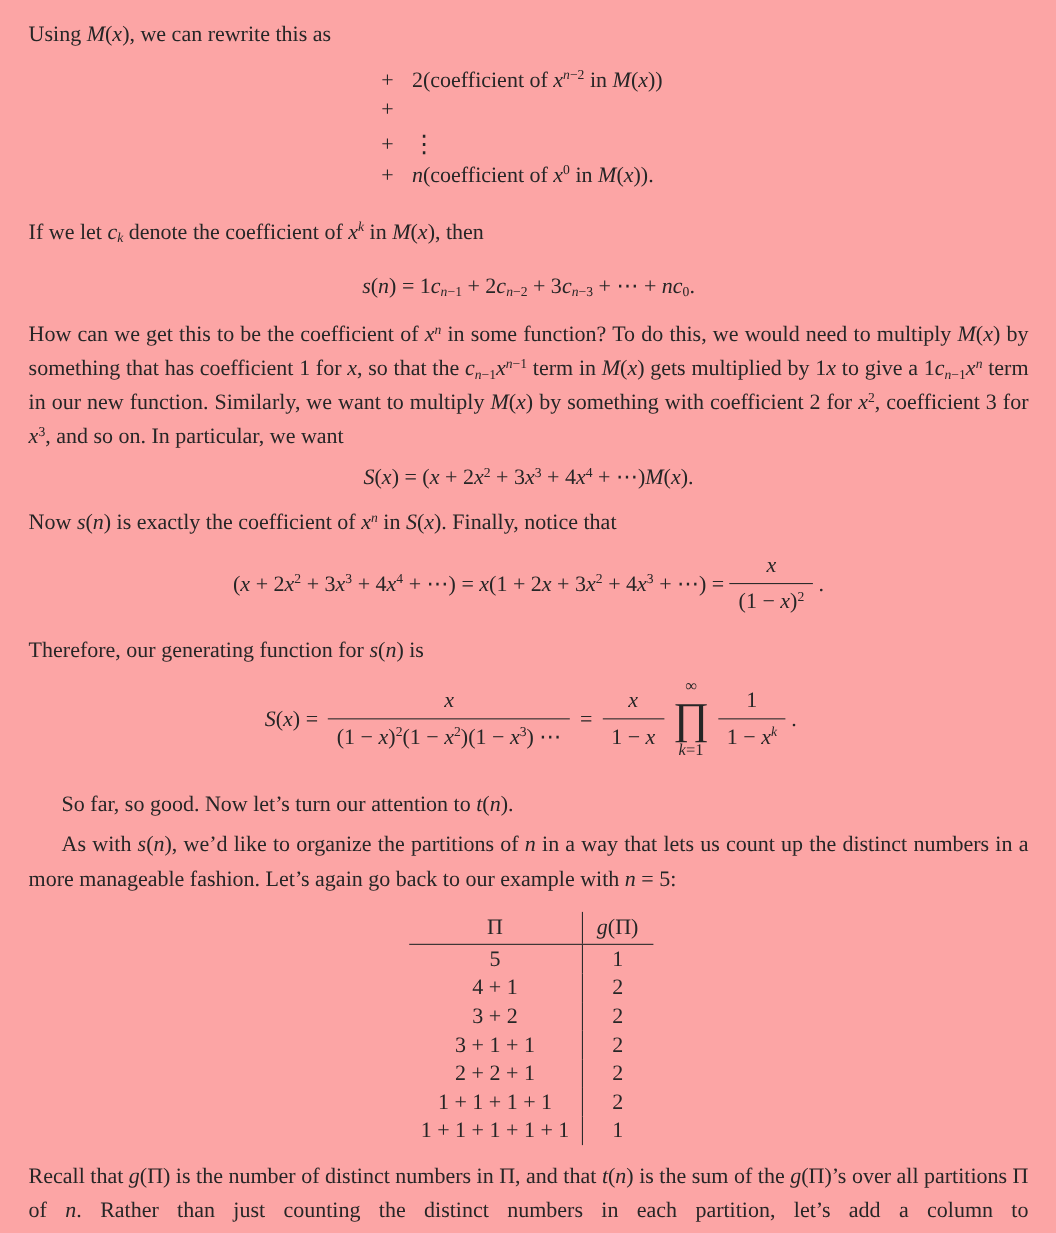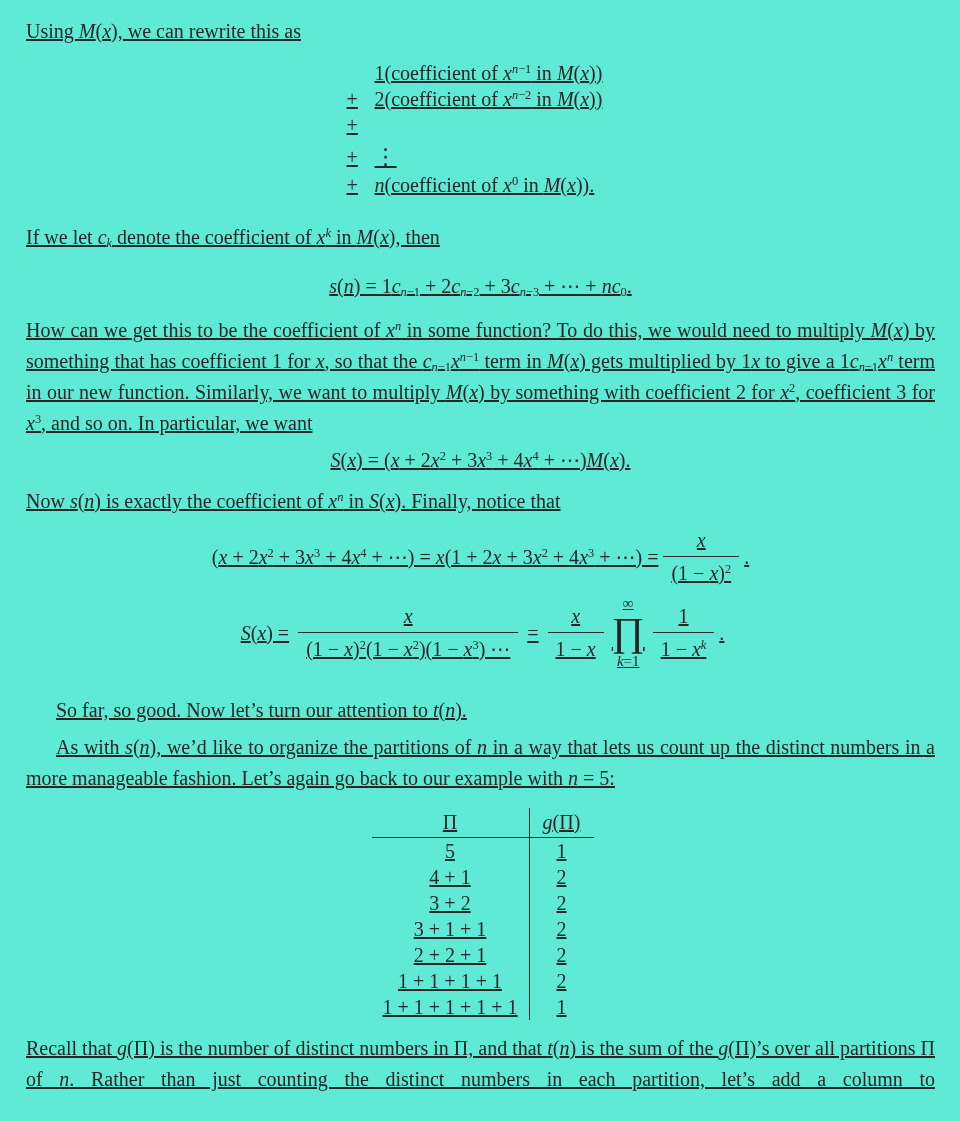--- a/index.html
+++ b/index.html
@@ -96,30 +96,26 @@
   .mt-p5   { margin-top: 16px; }
   .mt-eq5  { margin-top: 10px; }
   .mt-p6   { margin-top: 26px; }
   .mt-p7   { margin-top: 6px;  }
   .mt-p8   { margin-top: 13px; }
   .justify-full { text-align-last: justify; }
 </style>
 </head>
 <body style="background: rgb(247, 246, 243);">
 
-<div class="page" style="background: #5eead4; color: rgb(38, 38, 38); text-decoration: underline;">
+<div class="page" style="background: #fca5a5; color: rgb(38, 38, 38);">
 
   <p>Using <i>M</i>(<i>x</i>), we can rewrite this as</p>
 
   <div class="eq-sum">
     <div class="eq-sum-row">
-      <span class="op"></span>
-      <span class="term">1(coefficient of <i>x</i><sup><i>n</i>−1</sup> in <i>M</i>(<i>x</i>))</span>
-    </div>
-    <div class="eq-sum-row">
       <span class="op">+</span>
       <span class="term">2(coefficient of <i>x</i><sup><i>n</i>−2</sup> in <i>M</i>(<i>x</i>))</span>
     </div>
     <div class="eq-sum-row">
       <span class="op">+</span>
     </div>
     <div class="eq-sum-row vdots-row">
       <span class="op">+</span>
       <span class="term">⋮</span>
     </div>
@@ -141,20 +137,21 @@
 
   <div class="eq-line mt-eq4">
     <span>(<i>x</i> + 2<i>x</i><sup>2</sup> + 3<i>x</i><sup>3</sup> + 4<i>x</i><sup>4</sup> + ⋯) = <i>x</i>(1 + 2<i>x</i> + 3<i>x</i><sup>2</sup> + 4<i>x</i><sup>3</sup> + ⋯) =</span>
     <span class="frac">
       <span class="num"><i>x</i></span>
       <span class="den">(1 − <i>x</i>)<sup>2</sup></span>
     </span>
     <span>.</span>
   </div>
 
+  <p class="mt-p5">Therefore, our generating function for <i>s</i>(<i>n</i>) is</p>
 
   <div class="eq-line mt-eq5">
     <span class="eqgap"><i>S</i>(<i>x</i>) =</span>
     <span class="frac">
       <span class="num"><i>x</i></span>
       <span class="den">(1 − <i>x</i>)<sup>2</sup>(1 − <i>x</i><sup>2</sup>)(1 − <i>x</i><sup>3</sup>) ⋯</span>
     </span>
     <span class="eqgap">=</span>
     <span class="frac">
       <span class="num"><i>x</i></span>

